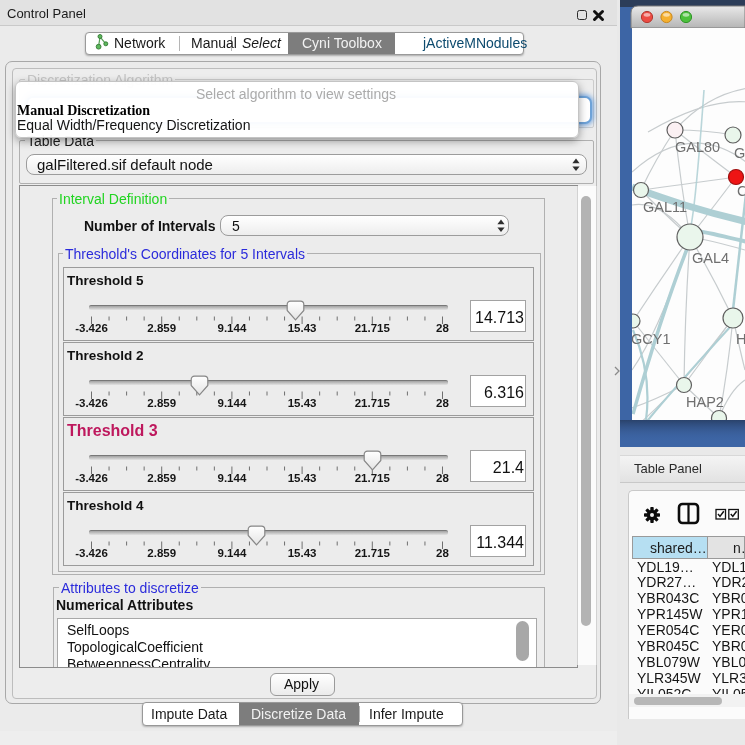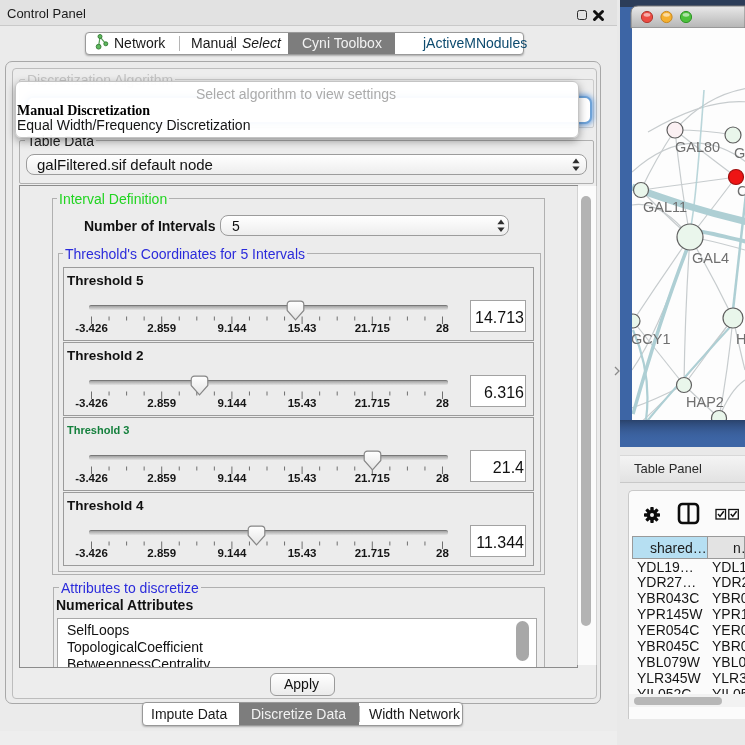--- a/index.html
+++ b/index.html
@@ -158,21 +158,21 @@
       <linearGradient id="thg342" x1="0" y1="0" x2="0" y2="1">
         <stop offset="0" stop-color="#ffffff"></stop>
         <stop offset="1" stop-color="#e4e4e4"></stop>
       </linearGradient>
     </defs>
 <path d="M1.2 10.5 L1.2 4.6 Q1.2 1.2 4.6 1.2 L14.4 1.2 Q17.8 1.2 17.8 4.6 L17.8 10.5 L9.5 19.8 Z" fill="url(#thg342)" stroke="#878787" stroke-width="1.2"></path>
 </svg>
 <div class="abs" style="left:469.5px;top:375px;width:56px;height:32px;background:#fff;border:1px solid #a2a2a2;box-sizing:border-box;"></div>
 <div class="abs" style="left:426px;top:384px;width:98px;text-align:right;font-size:16px;line-height:17px;color:#111;white-space:nowrap;">6.316</div>
 <div class="abs" style="left:63px;top:417px;width:469px;height:72px;border:1px solid #9b9b9b;background:#ececec;"></div>
-<div class="abs t13" style="left:67px;top:423px;color:#15803d;font-weight:bold;font-size:11px;">Threshold 3</div>
+<div class="abs t13" style="left:67px;top:423px;color:#be185d;font-weight:bold;font-size:16px;">Threshold 3</div>
 <div class="abs" style="left:89px;top:455px;width:359px;height:4px;background:linear-gradient(#a2a2a2,#e3e3e3);border-radius:2px;border-top:1px solid #787878;"></div>
 <svg class="abs" style="left:63px;top:465.5px;" width="400" height="9">
     <line x1="28.50" y1="0.5" x2="28.50" y2="8" stroke="#6f6f6f" stroke-width="1"></line>
     <line x1="46.05" y1="0.5" x2="46.05" y2="4.5" stroke="#6f6f6f" stroke-width="1"></line>
     <line x1="63.60" y1="0.5" x2="63.60" y2="4.5" stroke="#6f6f6f" stroke-width="1"></line>
     <line x1="81.15" y1="0.5" x2="81.15" y2="4.5" stroke="#6f6f6f" stroke-width="1"></line>
     <line x1="98.70" y1="0.5" x2="98.70" y2="8" stroke="#6f6f6f" stroke-width="1"></line>
     <line x1="116.25" y1="0.5" x2="116.25" y2="4.5" stroke="#6f6f6f" stroke-width="1"></line>
     <line x1="133.80" y1="0.5" x2="133.80" y2="4.5" stroke="#6f6f6f" stroke-width="1"></line>
     <line x1="151.35" y1="0.5" x2="151.35" y2="4.5" stroke="#6f6f6f" stroke-width="1"></line>
@@ -265,21 +265,21 @@
 <div class="abs t13" style="left:284px;top:677px;color:#111;">Apply</div>
 
 <div class="abs" style="left:142px;top:702px;width:319px;height:22px;background:#ffffff;border:1px solid #989898;border-radius:4px;box-shadow:0 1px 2px rgba(0,0,0,0.25);overflow:hidden;display:flex;">
   <div style="width:96px;"></div>
   <div style="width:120px;background:#7d7d7d;"></div>
   <div style="width:1px;background:#b5b5b5;margin:3px 0;"></div>
   <div style="flex:1;"></div>
 </div>
 <div class="abs t13" style="left:151px;top:707px;color:#191919;">Impute Data</div>
 <div class="abs t13" style="left:251px;top:707px;color:#f2f2f2;">Discretize Data</div>
-<div class="abs t13" style="left:369px;top:707px;color:#191919;">Width Network</div>
+<div class="abs t13" style="left:369px;top:707px;color:#191919;">Infer Impute</div>
 <div class="abs" style="left:0;top:731px;width:617px;height:14px;background:#eeeeee;"></div>
 
 <div class="abs" style="left:15px;top:81px;width:562px;height:55px;background:rgba(255,255,255,0.96);border:1px solid #c4c4c4;border-radius:6px;box-shadow:0 3px 8px rgba(0,0,0,0.38);"></div>
 <div class="abs t13" style="left:196px;top:87px;color:#ababab;">Select algorithm to view settings</div>
 <div class="abs t13" style="left:17px;top:103px;color:#000;font-weight:bold;font-family:Liberation Serif, serif;">Manual Discretization</div>
 <div class="abs t13" style="left:17px;top:118px;color:#141414;">Equal Width/Frequency Discretization</div>
 
 <svg class="abs" style="left:613px;top:365px;" width="8" height="12">
   <path d="M2 2 L6 6 L2 10" stroke="#8a8a8a" stroke-width="1.3" fill="none"></path>
 </svg>

